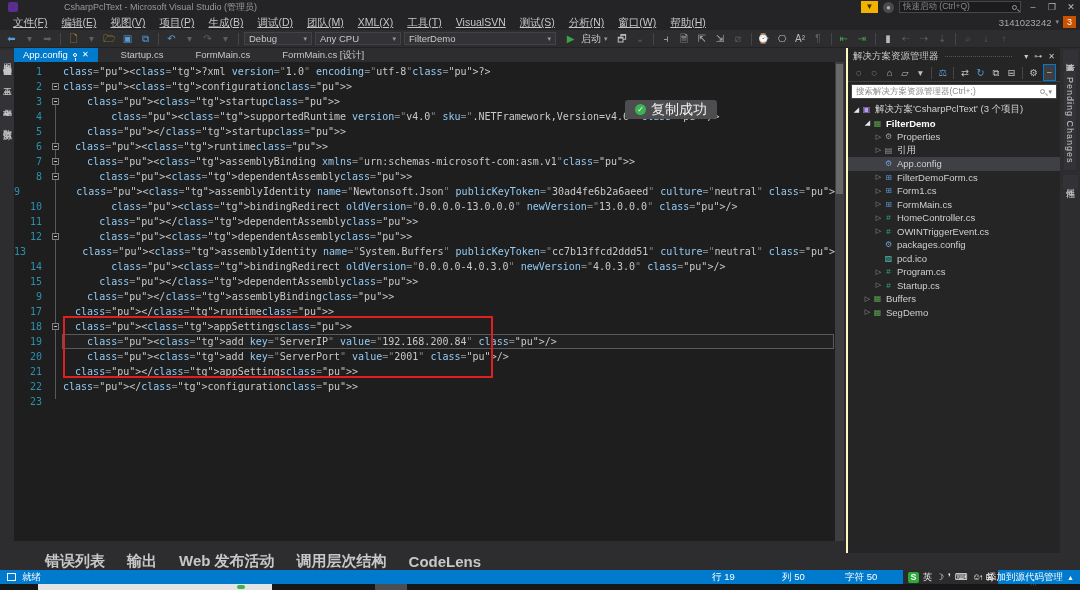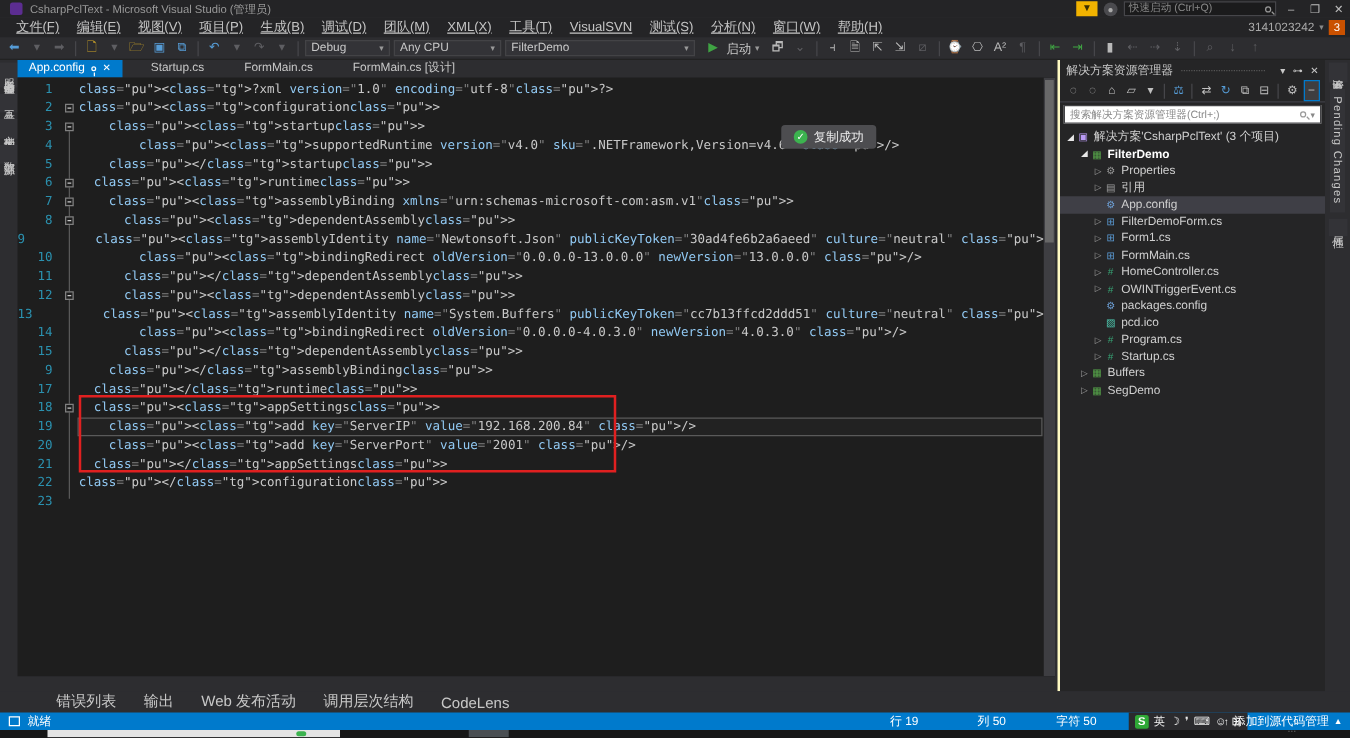--- a/index.html
+++ b/index.html
@@ -3,21 +3,21 @@
 <meta charset="utf-8">
 <style>
   * { margin:0; padding:0; box-sizing:border-box; }
   html,body { background:#111; }
   #app {
     position:relative; width:1080px; height:590px; overflow:hidden;
     font-family:"Liberation Sans","DejaVu Sans",sans-serif;
     background:#2d2d30; color:#ccc; font-size:11px;
   }
   
-  #titlebar { position:absolute; left:0; top:0; width:1080px; height:14px; background:#242426; display:flex; align-items:center; }
+  #titlebar { position:absolute; left:0; top:0; width:1080px; height:14px; background:#242426; display:flex; align-items:center;gap:40px; }
   #vs-logo { width:10px; height:10px; margin:0 6px 0 8px; background:#5c2d91; border-radius:2px; display:inline-block; }
   #title-text { color:#999; font-size:9px; }
   #titlebar-right { position:absolute; right:2px; top:1px; display:flex; align-items:center; gap:5px; }
   #funnel { width:17px; height:12px; background:#f2b300; color:#3b2e00; font-size:8px; text-align:center; line-height:12px; }
   #person { width:11px; height:11px; border-radius:50%; background:#4a4a4e; color:#aaa; font-size:8px; text-align:center; line-height:11px; }
   #quick-launch { width:122px; height:12px; background:#1b1b1c; border:1px solid #46464a; color:#888; font-size:8.5px; display:flex; align-items:center; padding:0 3px; }
   #quick-launch .ph { flex:1; }
   .mag { width:5px; height:5px; border:1px solid #999; border-radius:50%; position:relative; display:inline-block; }
   .mag::after { content:""; position:absolute; left:4px; top:4px; width:3px; height:1px; background:#999; transform:rotate(45deg); }
   .winbtn { color:#bbb; font-size:9px; width:14px; text-align:center; }
@@ -60,21 +60,21 @@
   .fm { width:13px; position:relative; }
   .fb { position:absolute; left:2px; top:4px; width:7px; height:7px; border:1px solid #808080; background:#1e1e1e; z-index:2; }
   .fb::after { content:""; position:absolute; left:1px; right:1px; top:2px; border-top:1px solid #c8c8c8; }
   .codeln { white-space:pre; font:10px "DejaVu Sans Mono",monospace; line-height:15px; color:#c8c8c8; }
   .pu { color:#808080; } .at { color:#92caf4; } .st { color:#c8c8c8; }
   #fold-guide { position:absolute; left:41px; top:40px; width:1px; height:297px; background:#585858; z-index:1; }
   #cur-line-box { position:absolute; left:48px; top:272px; width:772px; height:15px; border:1px solid #5a5a5a; background:rgba(255,255,255,0.02); }
   #red-annotation { position:absolute; left:49px; top:254px; width:430px; height:62px; border:2px solid #e02020; z-index:6; }
   #toast { position:absolute; left:611px; top:38px; height:19px; background:#4d4d50; border-radius:3px; display:flex; align-items:center; gap:5px; padding:0 10px; z-index:7; }
   #toast .chk { width:11px; height:11px; border-radius:50%; background:#3cb34f; color:#fff; font-size:8px; line-height:11px; text-align:center; }
-  #toast .msg { color:#f0f0f0; font-size:10px; }
+  #toast .msg { color:#f0f0f0; font-size:14px; }
   #vscroll { position:absolute; right:0; top:0; width:9px; height:479px; background:#3e3e42; }
   #vscroll .thumb { position:absolute; left:1px; top:2px; width:7px; height:130px; background:#686868; }
   #editor-bottom { position:absolute; left:0; top:493px; width:830px; height:12px; background:#2d2d30; display:flex; align-items:center; }
   #zoom-level { color:#c8c8c8; font-size:9px; padding:0 4px 0 6px; }
   #zoom-caret { color:#888; font-size:7px; margin-right:8px; }
   #hscroll { position:relative; flex:1; height:10px; background:#3e3e42; margin-right:2px; }
   #hscroll .arrow { position:absolute; left:0; top:0; width:10px; height:10px; color:#888; font-size:7px; line-height:10px; text-align:center; }
   #hscroll .thumb { position:absolute; left:12px; top:1px; width:640px; height:8px; background:#686868; }
   
   #solution-explorer { position:absolute; left:846px; top:0; width:214px; height:505px; background:#252526; border-left:2px solid #fef9c3; }
@@ -90,21 +90,21 @@
   #se-search .car { color:#888; font-size:7px; margin-left:3px; }
   #se-tree { padding-top:2px; }
   .trow { display:flex; align-items:center; height:13.5px; font-size:9.5px; color:#d0d0d0; white-space:nowrap; }
   .trow.selected { background:#3f3f46; }
   .trow.bold { font-weight:bold; color:#fff; }
   .arr { width:9px; font-size:7px; color:#a0a0a0; text-align:center; flex:none; }
   .arr.exp { color:#e8e8e8; }
   .ticon { width:11px; font-size:8px; text-align:center; margin-right:3px; flex:none; }
   
   #bottom-tabs { position:absolute; left:0; top:553px; width:1080px; height:17px; background:#2d2d30; display:flex; align-items:center; padding-left:45px; gap:22px; }
-  #bottom-tabs .btab { color:#c8c8c8; font-size:12px; }
+  #bottom-tabs .btab { color:#c8c8c8; font-size:15px;font-weight:bold; }
   
   #statusbar { position:absolute; left:0; top:570px; width:1080px; height:14px; background:#007acc; color:#fff; font-size:9.5px; }
   #sb-ready { position:absolute; left:22px; top:1px; }
   #sb-icon { position:absolute; left:7px; top:3px; width:9px; height:8px; border:1px solid #fff; }
   #sb-line { position:absolute; left:712px; top:1px; }
   #sb-col  { position:absolute; left:782px; top:1px; }
   #sb-char { position:absolute; left:845px; top:1px; }
   #ime-bar { position:absolute; left:903px; top:0; height:14px; background:#2b2b2e; display:flex; align-items:center; gap:4px; padding:0 5px; }
   #ime-s { width:11px; height:11px; background:#2ea836; color:#fff; font-weight:bold; font-size:9px; text-align:center; line-height:11px; border-radius:2px; }
   .imei { color:#eee; font-size:9px; }

